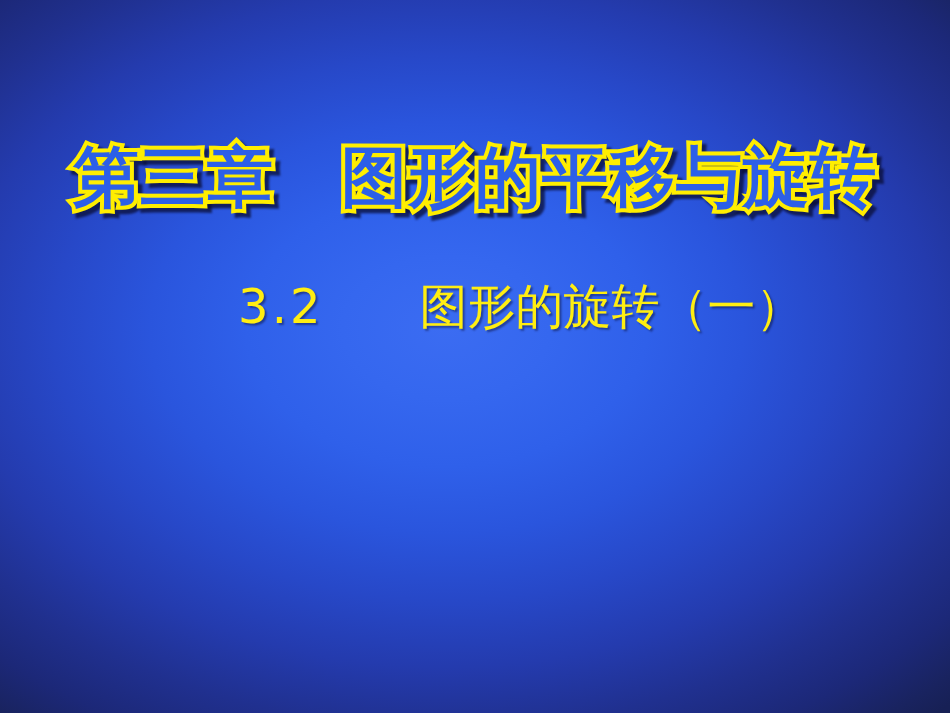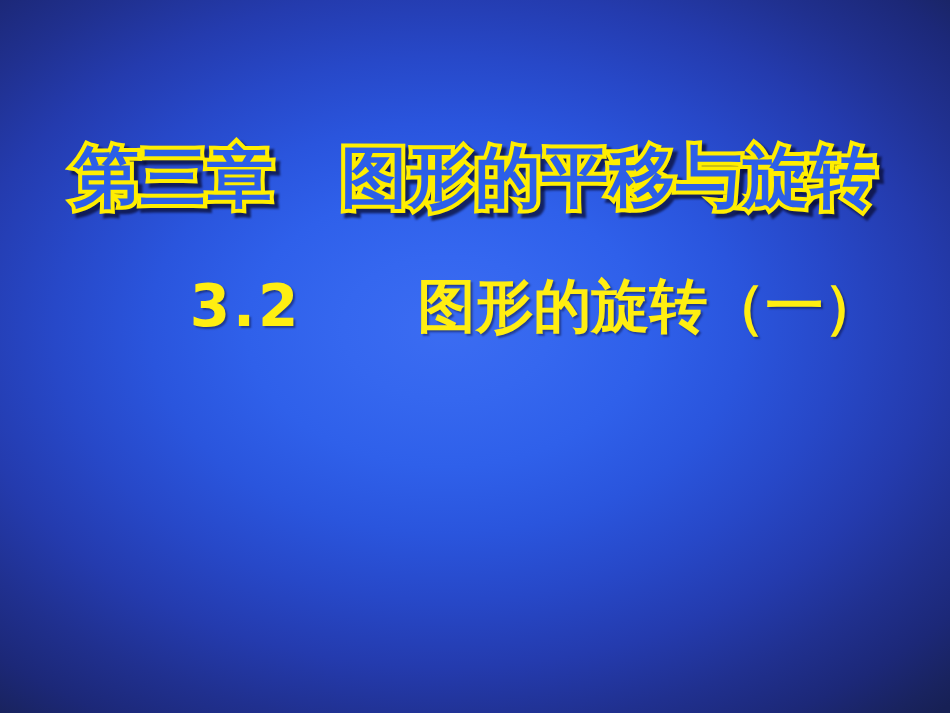--- a/index.html
+++ b/index.html
@@ -99,22 +99,22 @@
     right: 0;
     top: 266px;
     height: 80px;
     display: flex;
     align-items: center;
     justify-content: center;
   }
 
   .subtitle-text {
     font-family: "DejaVu Sans", "Liberation Sans", sans-serif;
-    font-size: 58px;
-    font-weight: 700;
+    font-size: 48px;
+    font-weight: 400;
     color: #ffee11;
     letter-spacing: 0px;
     line-height: 1;
     white-space: pre;
     margin: 8px;
     text-shadow: 2px 2px 2px rgba(8, 12, 46, 0.45);
   }
 
   .subtitle-num {
     font-family: "DejaVu Sans", "Liberation Sans", sans-serif;

